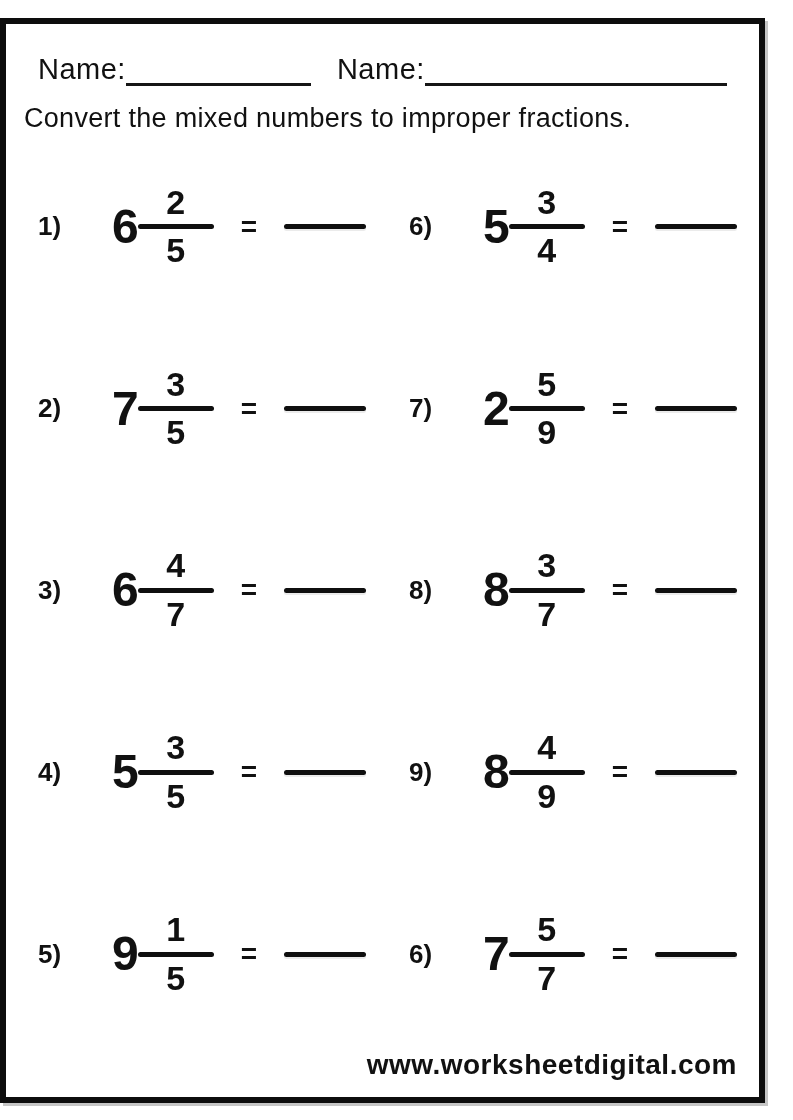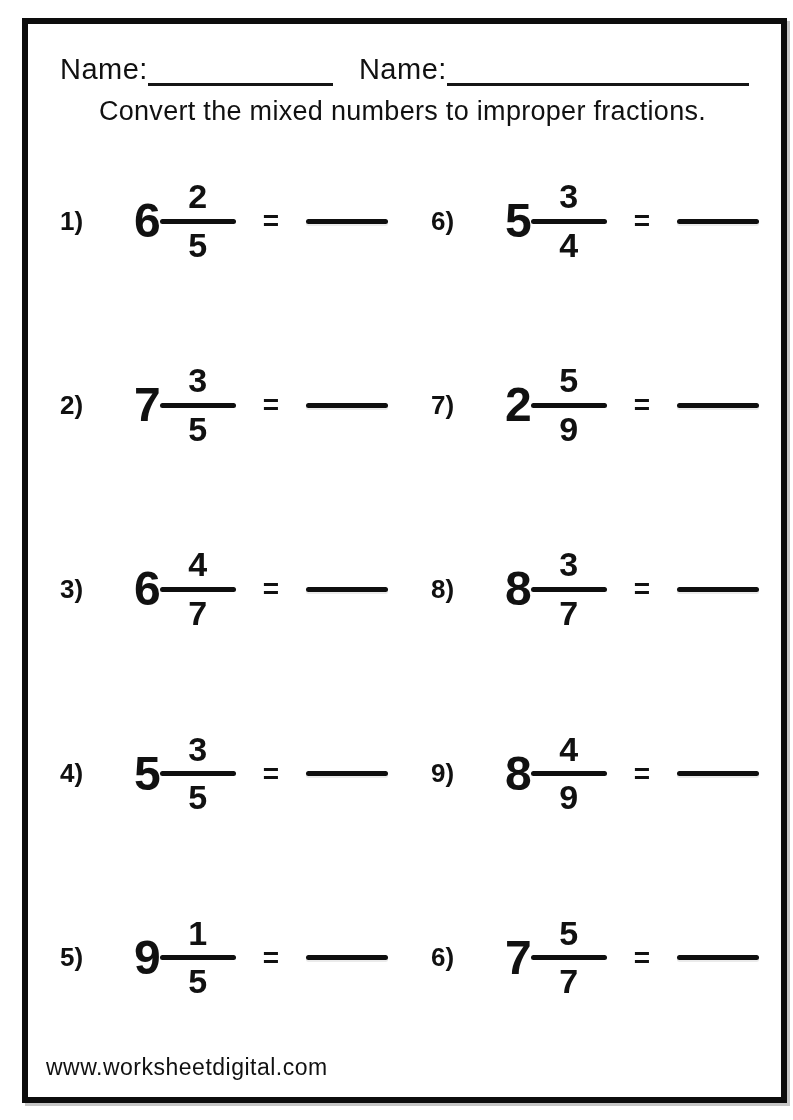--- a/index.html
+++ b/index.html
@@ -6,21 +6,21 @@
   html, body {
     width: 793px;
     height: 1120px;
     background: #ffffff;
     font-family: "Liberation Sans", sans-serif;
     color: #111111;
     overflow: hidden;
   }
   .worksheet-frame {
     position: absolute;
-    left: 22px;
+    left: 0;
     top: 18px;
     width: 765px;
     height: 1085px;
     border: 6px solid #0d0d0d;
     background: #ffffff;
     box-shadow: 3px 3px 0 #c6c6c6;
   }
   .frame-inner {
     display: flex;
     flex-direction: column;
@@ -48,21 +48,21 @@
     font-size: 38px;
     font-weight: 800;
     text-align: center;
     letter-spacing: 0px;
     line-height: 1.15;
     white-space: nowrap;
   }
   .instructions {
     font-size: 27px;
     font-weight: 400;
-    text-align: center;
+    margin-top: 7px;
     letter-spacing: 0.3px;
   }
   
   .problems-grid {
     flex: 1;
     display: grid;
     grid-template-columns: 1fr 1fr;
     grid-template-rows: repeat(5, 1fr);
     grid-auto-flow: column;
     padding: 0 0 0 14px;
@@ -119,23 +119,23 @@
   .answer-blank {
     width: 82px;
     height: 5px;
     background: #0f0f0f;
     border-radius: 3px;
     flex: 0 0 auto;
     box-shadow: 0 2px 0 rgba(0,0,0,0.08);
   }
   
   .footer {
-    text-align: left;
-    font-size: 23px;
-    font-weight: 400;
+    text-align: right;
+    font-size: 28px;
+    font-weight: 700;
     letter-spacing: 0.5px;
     padding: 4px 0 10px 0;
   }
 </style>
 </head>
 <body>
 
 <div class="worksheet-frame">
   <div class="frame-inner">
 

